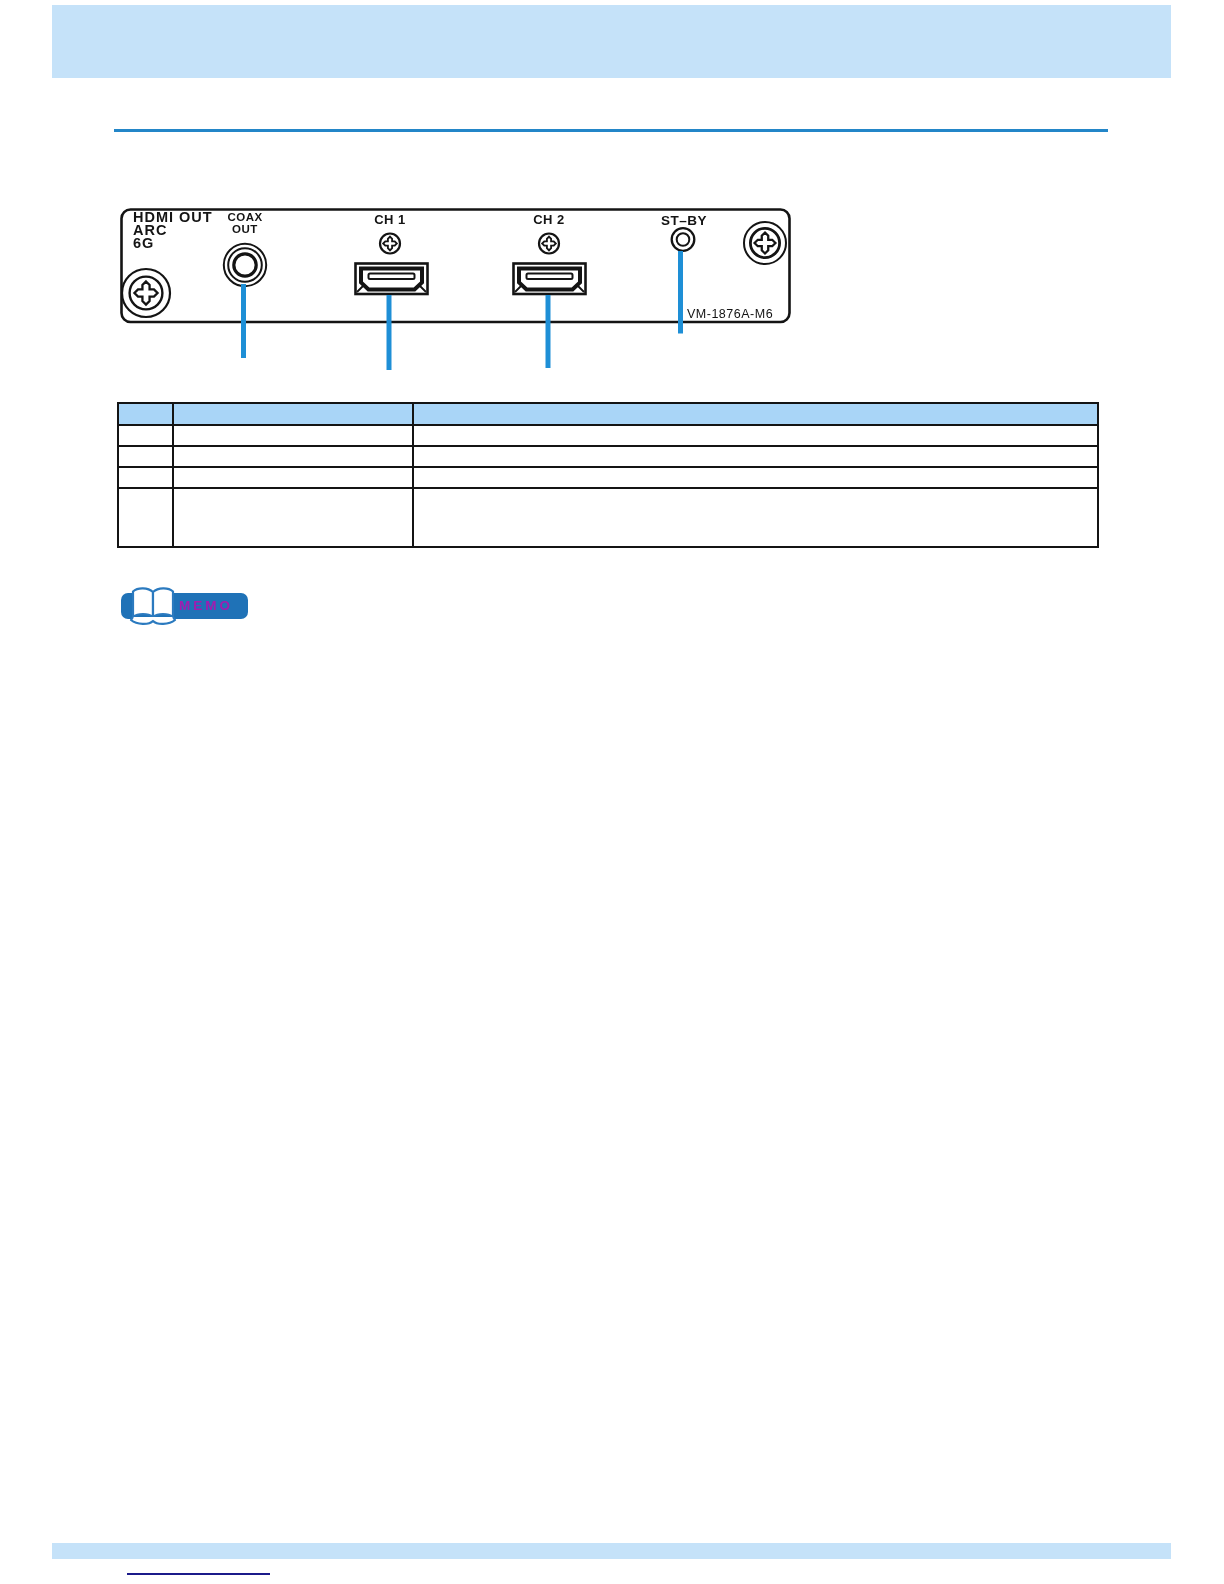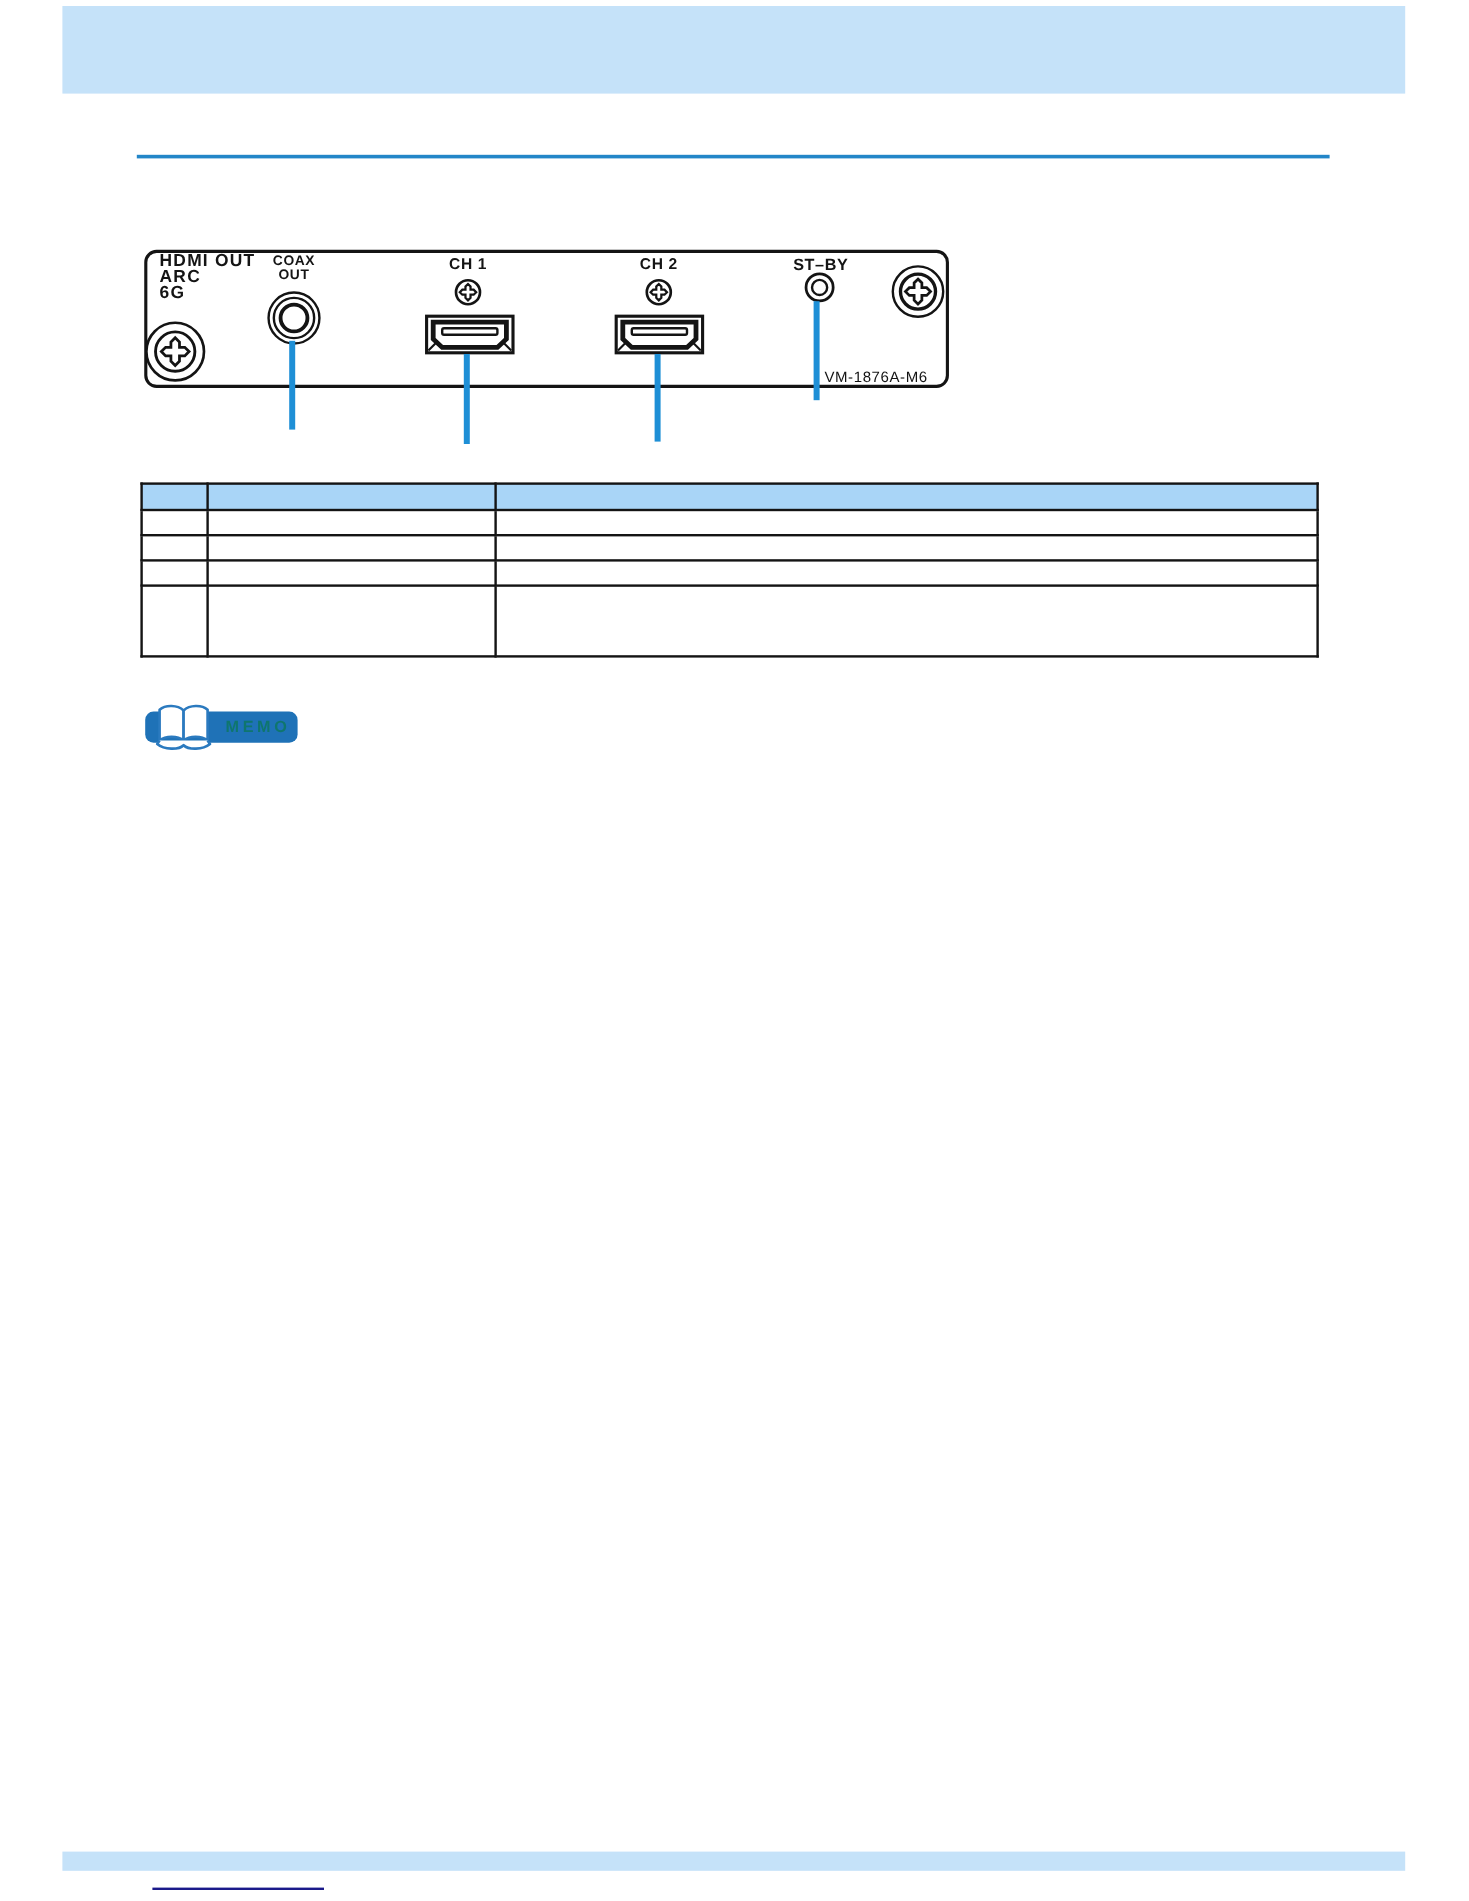--- a/index.html
+++ b/index.html
@@ -40,22 +40,22 @@
   .doc-table th,.doc-table td{border:2px solid var(--table-border);padding:0;}
   .doc-table thead th{background:var(--table-header-bg);height:22px;}
   .row-s td{height:21px;}
   .row-l td{height:59px;}
   .memo-wrap{position:absolute;left:121px;top:584px;width:130px;height:46px;}
   .memo-badge{
     position:absolute;left:0;top:9px;width:127px;height:26px;
     background:var(--memo-badge);border-radius:7px;
   }
   .memo-label{
-    position:absolute;left:58px;top:12px;width:72px;text-align:center;
-    color:#0f766e;font-size:13.5px;font-weight:700;letter-spacing:3px;line-height:20px;
+    position:absolute;left:58px;top:12px;width:72px;
+    color:#a21caf;font-size:13.5px;font-weight:700;letter-spacing:3px;line-height:20px;
   }
   .memo-book{position:absolute;left:7px;top:0px;}
   .footer-link-underline{
     position:absolute;left:127px;top:1573px;width:143px;height:2px;
     background:var(--footer-link);
   }
 </style>
 </head>
 <body>
 

